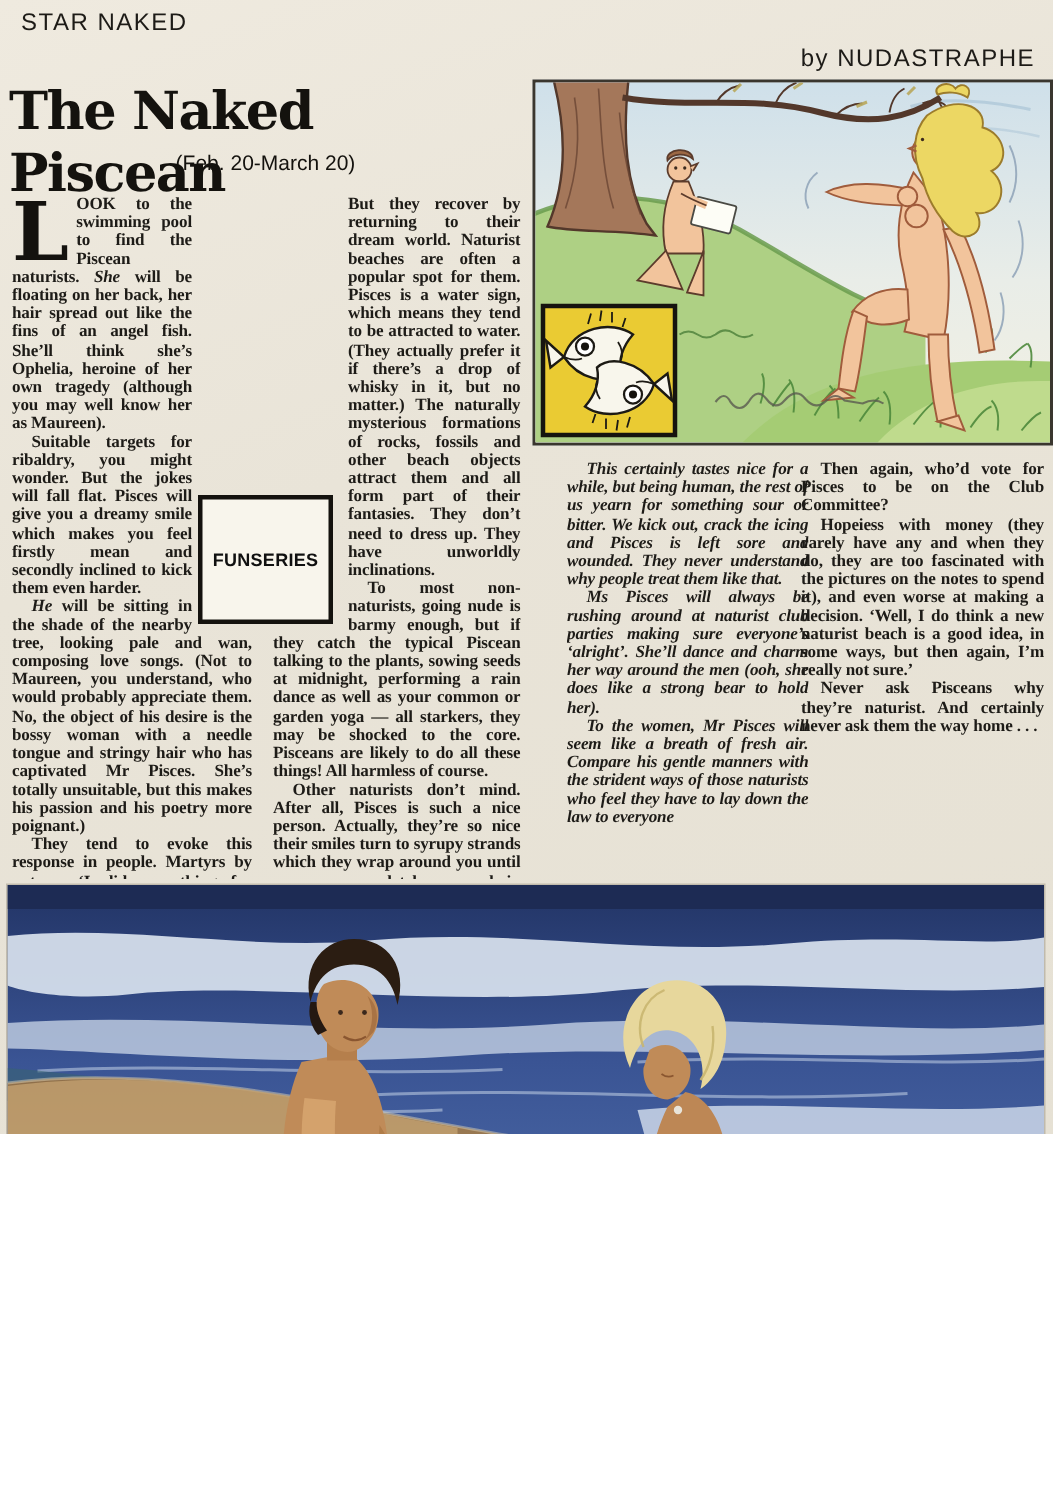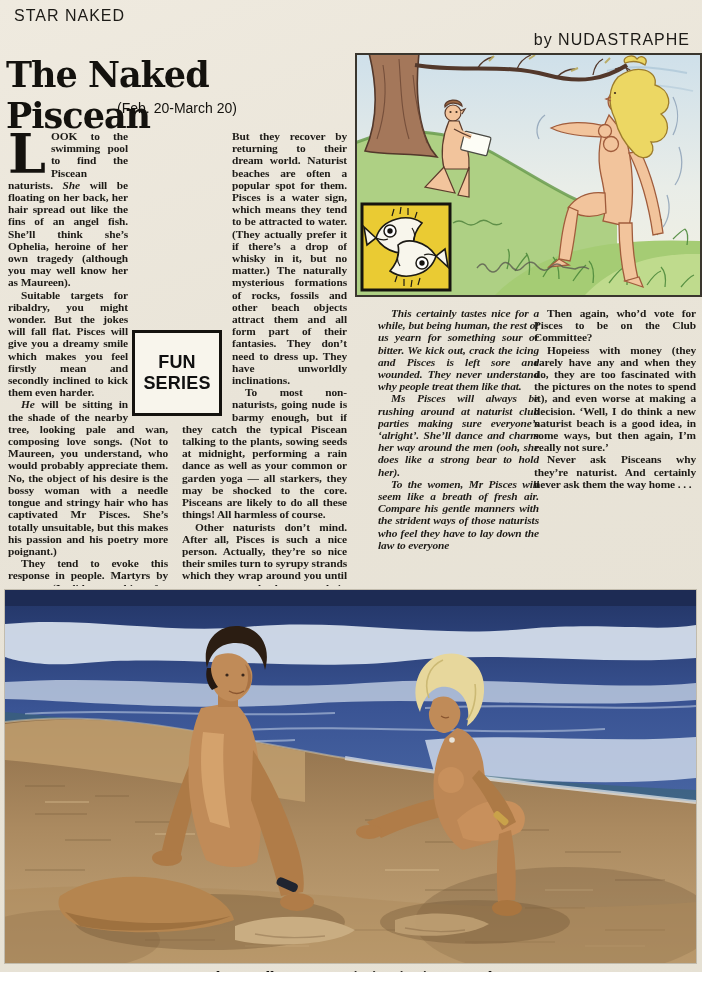--- a/index.html
+++ b/index.html
@@ -1,17 +1,17 @@
 <!DOCTYPE html>
 <html><head>
 <meta charset="utf-8">
 <style>
   html,body{margin:0;padding:0;}
   .page{
-    position:relative;width:702px;height:972px;overflow:hidden;
+    position:relative;width:702px;height:756px;overflow:hidden;
     background:linear-gradient(160deg,#efeadf 0%,#e9e4d8 40%,#e6e1d4 100%);
     font-family:"Liberation Serif",serif;color:#1d1b17;
   }
   .hdr{position:absolute;top:7px;font-family:"Liberation Sans",sans-serif;
        font-size:16px;letter-spacing:1px;color:#1d1b17;}
   .hdr-left{left:14px;}
   .hdr-right{right:12px;margin-top:24px;}
   .title{position:absolute;left:6px;top:54px;width:342px;text-align:left;
          font-family:"DejaVu Serif",serif;font-weight:800;font-size:35px;
          letter-spacing:-1px;color:#14120e;}
@@ -24,22 +24,22 @@
   .col1{left:8px;top:130px;width:160px;height:456px;}
   .col2{left:182px;top:130px;width:165px;height:456px;}
   .col3{left:378px;top:307px;width:161px;height:278px;font-style:italic;}
   .col4{left:534px;top:307px;width:162px;height:278px;}
   .dropcap{float:left;font-family:"DejaVu Serif",serif;font-weight:800;
            font-size:54px;line-height:0.8;padding:3px 5px 0 0;color:#14120e;}
   .wrapR{float:right;width:40px;height:98px;margin-top:183px;}
   .wrapL{float:left;width:50px;height:98px;margin-top:183px;}
   .funbox{position:absolute;left:132px;top:330px;width:84px;height:80px;
           background:#f8f5ec;border:3px solid #14120e;
-          display:flex;flex-direction:column;align-items:center;justify-content:center;
-          font-family:"Liberation Sans",sans-serif;font-weight:700;font-size:18px;
+          display:flex;flex-direction:row;align-items:center;justify-content:center;
+          font-family:"Liberation Sans",sans-serif;font-weight:700;font-size:12px;
           line-height:21px;letter-spacing:0.2px;color:#101010;text-align:center;}
   .cartoon{position:absolute;left:355px;top:53px;width:343px;height:240px;
            border:2px solid #3a362e;box-sizing:content-box;background:#dfe8ec;}
   .cartoon svg{display:block;width:100%;height:100%;}
   .photo{position:absolute;left:5px;top:590px;width:691px;height:373px;
          box-shadow:0 0 0 1px rgba(80,70,50,.25);}
   .photo svg{display:block;width:100%;height:100%;}
   .caption{position:absolute;left:0;top:969px;width:702px;text-align:center;
            font-family:"Liberation Serif",serif;font-style:italic;font-weight:700;
            font-size:16px;color:#14120e;word-spacing:3px;}

